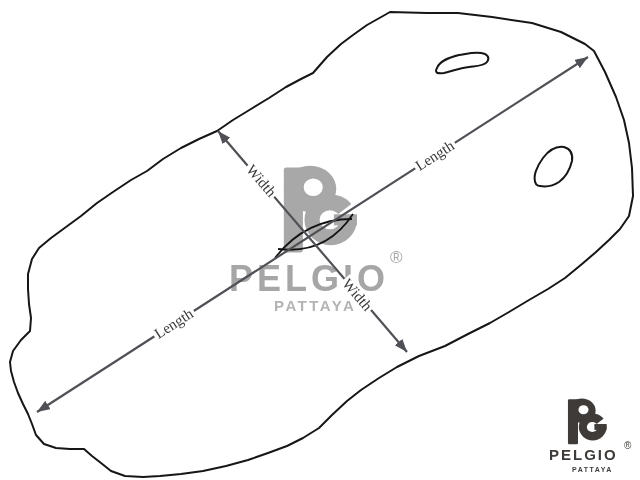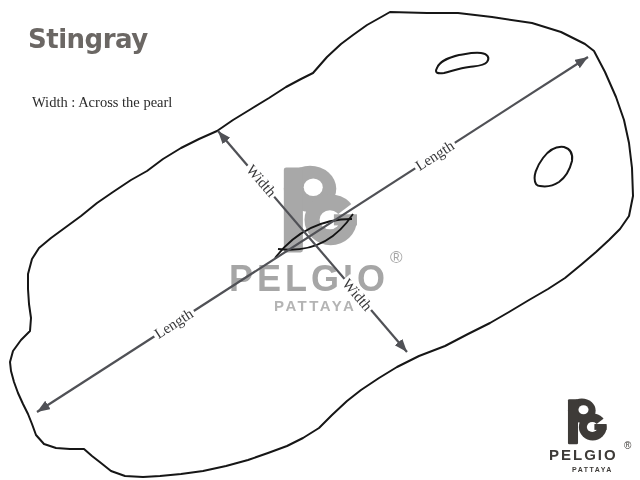--- a/index.html
+++ b/index.html
@@ -88,23 +88,21 @@
 
     <line x1="218" y1="131" x2="407" y2="352" stroke="#505156" stroke-width="2.2" marker-start="url(#ah)" marker-end="url(#ah)"></line>
     <line x1="37" y1="412" x2="588" y2="57" stroke="#505156" stroke-width="2.2" marker-start="url(#ah)" marker-end="url(#ah)"></line>
   </svg>
 
   <div class="mlabel w1">Width</div>
   <div class="mlabel w2">Width</div>
   <div class="mlabel l1">Length</div>
   <div class="mlabel l2">Length</div>
 
-  <div class="title">Stingray</div>
   <div class="defs">
-    <div>Width : Across the pearl</div>
   </div>
 
   <div class="logo">
     <svg class="lg-monogram" viewBox="0 0 100 112" aria-hidden="true">
       <ellipse cx="40" cy="30" rx="33" ry="29" fill="currentColor"></ellipse>
       <rect x="7" y="3" width="24" height="107" rx="3" fill="currentColor"></rect>
       <ellipse cx="44" cy="28" rx="12" ry="11" fill="#ffffff"></ellipse>
       <ellipse cx="66" cy="69" rx="33" ry="32" fill="currentColor"></ellipse>
       <polygon points="66,69 104,40 104,62" fill="#ffffff"></polygon>
       <ellipse cx="65" cy="69" rx="13" ry="12" fill="#ffffff"></ellipse>

